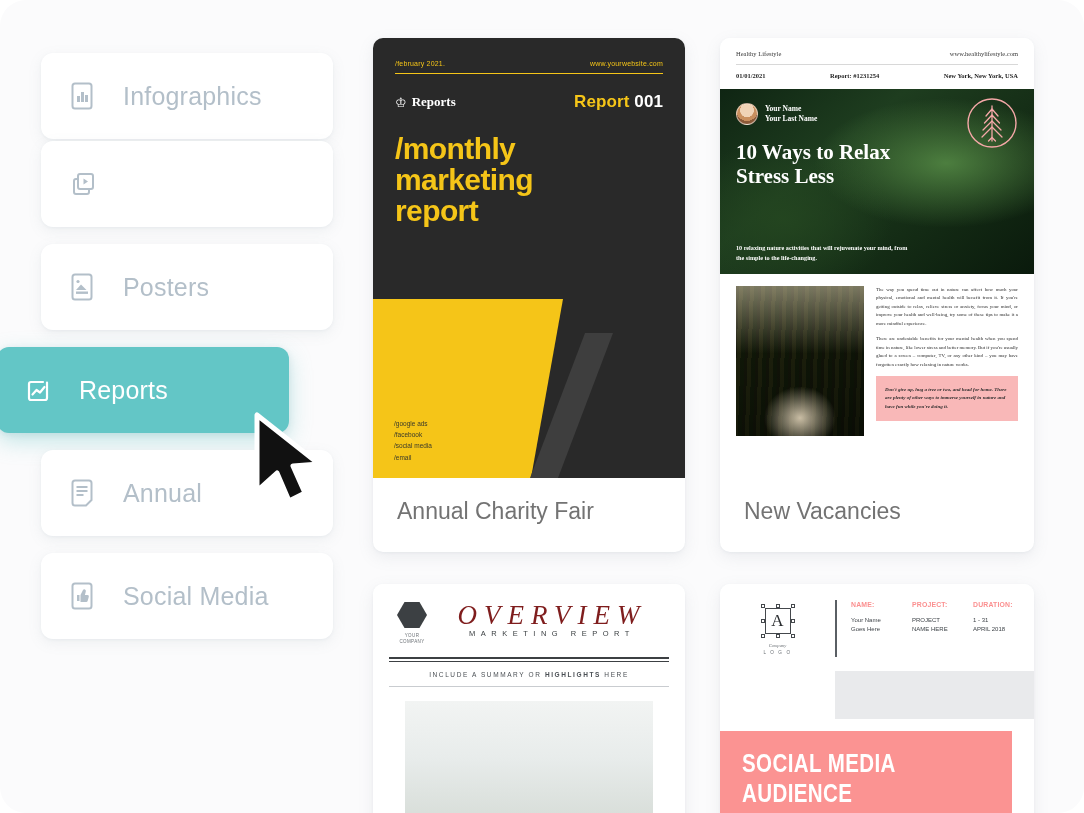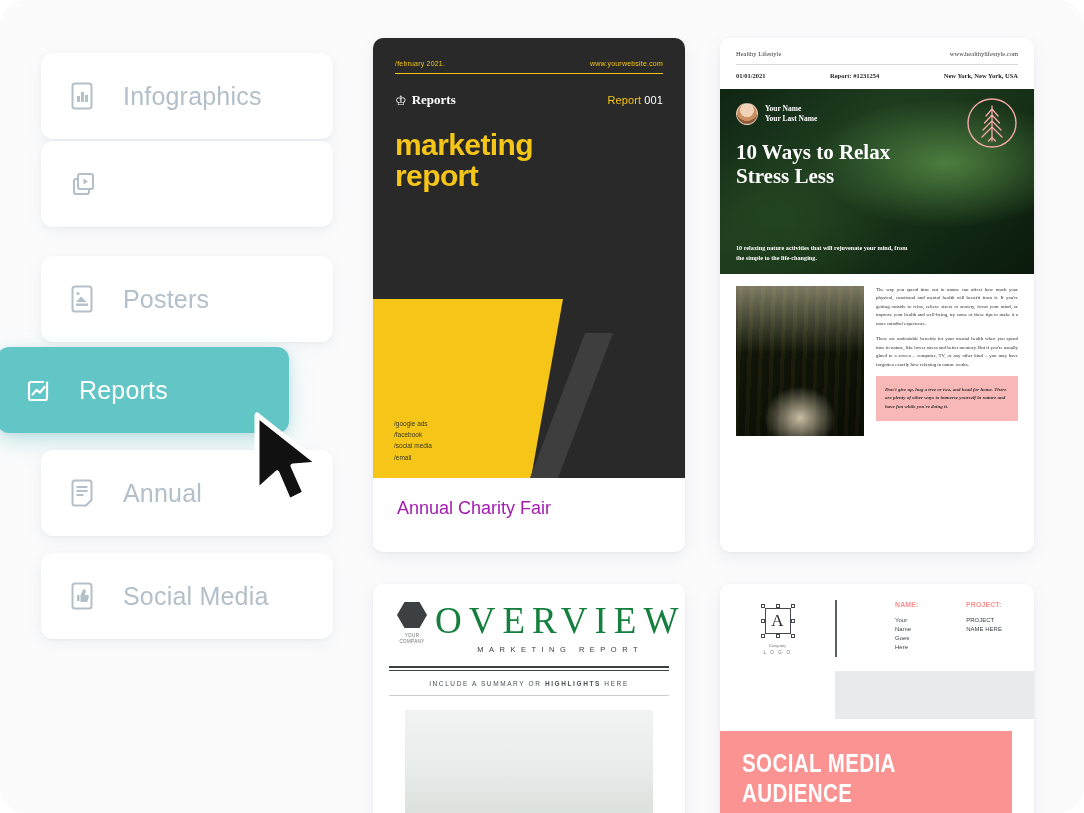--- a/index.html
+++ b/index.html
@@ -63,22 +63,22 @@
 
   
   .card {
     position: absolute;
     background: #ffffff;
     border-radius: 10px;
     box-shadow: 0 5px 16px rgba(120,135,150,0.12), 0 1px 3px rgba(120,135,150,0.08);
     overflow: hidden;
   }
   .card-caption {
-    font-size: 18px;
-    color: #a21caf;
+    font-size: 23px;
+    color: #737373;
     padding: 20px 24px 0 24px;
   }
   .thumb { position: relative; overflow: hidden; }
 
   
   #card1 { left: 373px; top: 38px; width: 312px; height: 514px; }
   #card1 .thumb { height: 440px; background: #292929; }
   .c1-top { position: relative; height: 260px; padding: 22px 22px 0 22px; }
   .c1-meta {
     display: flex; justify-content: space-between;
@@ -88,21 +88,21 @@
   .c1-brandrow {
     display: flex; justify-content: space-between; align-items: center;
     margin-top: 18px;
   }
   .c1-logo { display: flex; align-items: center; gap: 5px; }
   .c1-logo .horse { color:#ffffff; font-size: 13px; line-height: 1; }
   .c1-logo .lname {
     color: #ffffff; font-family: "Liberation Serif", serif;
     font-size: 13px; font-weight: 700;
   }
-  .c1-report { font-size: 11px; color: #f5c518; font-weight: 400; letter-spacing: .1px; }
+  .c1-report { font-size: 17px; color: #f5c518; font-weight: 700; letter-spacing: .1px; }
   .c1-report .num { color: #ffffff; }
   .c1-title {
     margin-top: 22px;
     color: #f5c518;
     font-weight: 700;
     font-size: 30px;
     line-height: 1.03;
     letter-spacing: -0.6px;
   }
   .c1-shapes { position: absolute; left: 0; top: 255px; width: 312px; height: 185px; }
@@ -182,24 +182,24 @@
   .c3-head { display:flex; align-items:flex-start; padding: 18px 16px 0 16px; }
   .c3-hexwrap { width: 46px; flex:0 0 46px; text-align:center; }
   .c3-hex {
     width: 30px; height: 26px; margin: 0 auto;
     background:#3c4043;
     clip-path: polygon(25% 0%, 75% 0%, 100% 50%, 75% 100%, 25% 100%, 0% 50%);
   }
   .c3-hexlbl { margin-top: 5px; font-size: 4.5px; color:#6b7075; letter-spacing:.4px; line-height:1.35; }
   .c3-titles { flex:1; text-align:center; }
   .c3-overview {
-    font-family:"Liberation Serif", serif; font-size: 37px;
-    letter-spacing: 7px; color:#15803d; line-height: 1;
-  }
-  .c3-mark { margin-top: 6px; font-size: 7.5px; letter-spacing: 5.5px; color:#3c4043; }
+    font-family:"Liberation Serif", serif; font-size: 27px;
+    letter-spacing: 7px; color:#7f1d1d; line-height: 1; font-style: italic;
+  }
+  .c3-mark { font-size: 7.5px; letter-spacing: 5.5px; color:#3c4043; }
   .c3-rules { margin: 12px 16px 0 16px; }
   .c3-rule-thick { height: 2px; background:#3c4043; }
   .c3-rule-thin { height: 1px; background:#3c4043; margin-top: 2px; }
   .c3-summary {
     text-align:center; font-size: 6.5px; letter-spacing: 1.6px;
     color:#4a4f54; padding: 9px 0 8px 0;
     border-bottom: 1px solid #c9ccd0;
     margin: 0 16px;
   }
   .c3-metarow {
@@ -232,21 +232,21 @@
   .c4-mark .A {
     position:absolute; inset:0; display:flex; align-items:center; justify-content:center;
     font-family:"Liberation Serif", serif; font-size: 17px; color:#2a2d30;
   }
   .c4-mark i {
     position:absolute; width: 4px; height: 4px; background:#fff; border:1px solid #44484c;
   }
   .c4-logolbl { margin-top: 5px; font-size: 4.6px; color:#6b7075; letter-spacing: 1.6px; line-height: 1.5; }
   .c4-logolbl em { display:block; font-style:italic; font-family:"Liberation Serif", serif; letter-spacing:0; font-size:4.6px; }
   .c4-cols { flex:1; display:flex; border-left: 2px solid #5a5f64; padding-left: 14px; }
-  .c4-col { flex:1;margin-left:44px; }
+  .c4-col { flex:1; }
   .c4-k {
     color:#fb8f8f; font-size: 8px; font-weight: 700;
     letter-spacing: .2px; font-family:"Liberation Sans Narrow","Liberation Sans", sans-serif;
     transform: scaleX(.86); transform-origin: left center;
   }
   .c4-v { margin-top: 7px; font-size: 6px; color:#3f4449; line-height: 1.5; }
   .c4-grayband { margin-top: 14px; margin-left: 115px; height: 48px; background:#e9eaec; }
   .c4-pink {
     margin-top: 12px; margin-left: 0; width: 292px; height: 138px;
     background:#fb9392; padding: 17px 0 0 22px;
@@ -280,21 +280,21 @@
     <div class="side-item" style="top:103px">
       <span class="ic">
         <svg width="34" height="34" viewBox="0 0 34 34">
             <rect x="9" y="12" width="15" height="15" rx="2" fill="none" stroke="#b3bfc9" stroke-width="2"></rect>
             <rect x="13" y="7" width="15" height="15" rx="2" fill="#fff" stroke="#b3bfc9" stroke-width="2"></rect>
             <path d="M18.5 11.5 L23 14.5 L18.5 17.5 Z" fill="#b3bfc9"></path>
           </svg>
       </span>
     </div>
 
-    <div class="side-item" style="top:218px">
+    <div class="side-item" style="top:206px">
       <span class="ic">
         <svg width="34" height="34" viewBox="0 0 34 34">
             <rect x="7.5" y="4.5" width="19" height="25" rx="2.5" fill="none" stroke="#b3bfc9" stroke-width="2"></rect>
             <circle cx="13" cy="11.5" r="1.6" fill="#b3bfc9"></circle>
             <path d="M11 20 L16 14.5 L21.5 20 Z" fill="#b3bfc9"></path>
             <rect x="11" y="21.5" width="12" height="2.4" fill="#b3bfc9"></rect>
           </svg>
       </span>
       <span class="lbl">Posters</span>
     </div>
@@ -346,20 +346,21 @@
           <span>www.yourwebsite.com</span>
         </div>
         <div class="c1-brandrow">
           <span class="c1-logo">
             <span class="horse">♔</span>
             <span class="lname">Reports</span>
           </span>
           <span class="c1-report"><span>Report</span> <span class="num">001</span></span>
         </div>
         <div class="c1-title">
+          <div>/monthly</div>
           <div>marketing</div>
           <div>report</div>
         </div>
       </div>
       <div class="c1-shapes">
         <svg width="312" height="185" viewBox="0 0 312 185">
           <polygon points="0,6 190,6 158,185 0,185" fill="#f5c518"></polygon>
           <polygon points="212,40 240,40 185,185 157,185" fill="#3e3e3e"></polygon>
         </svg>
       </div>
@@ -415,20 +416,21 @@
       </div>
       <div class="c2-body">
         <div class="c2-photo"></div>
         <div class="c2-col">
           <p class="c2-par">The way you spend time out in nature can affect how much your physical, emotional and mental health will benefit from it. If you're getting outside to relax, relieve stress or anxiety, focus your mind, or improve your health and well-being, try some of these tips to make it a more mindful experience.</p>
           <p class="c2-par">There are undeniable benefits for your mental health when you spend time in nature, like lower stress and better memory. But if you're usually glued to a screen – computer, TV, or any other kind – you may have forgotten exactly how relaxing in nature works.</p>
           <div class="c2-quote">Don't give up, hug a tree or two, and head for home. There are plenty of other ways to immerse yourself in nature and have fun while you're doing it.</div>
         </div>
       </div>
     </div>
+    <div class="card-caption">New Vacancies</div>
   </div>
 
   <div class="card" id="card3">
     <div class="thumb">
       <div class="c3-head">
         <div class="c3-hexwrap">
           <div class="c3-hex"></div>
           <div class="c3-hexlbl">
             <div>YOUR</div>
             <div>COMPANY</div>

